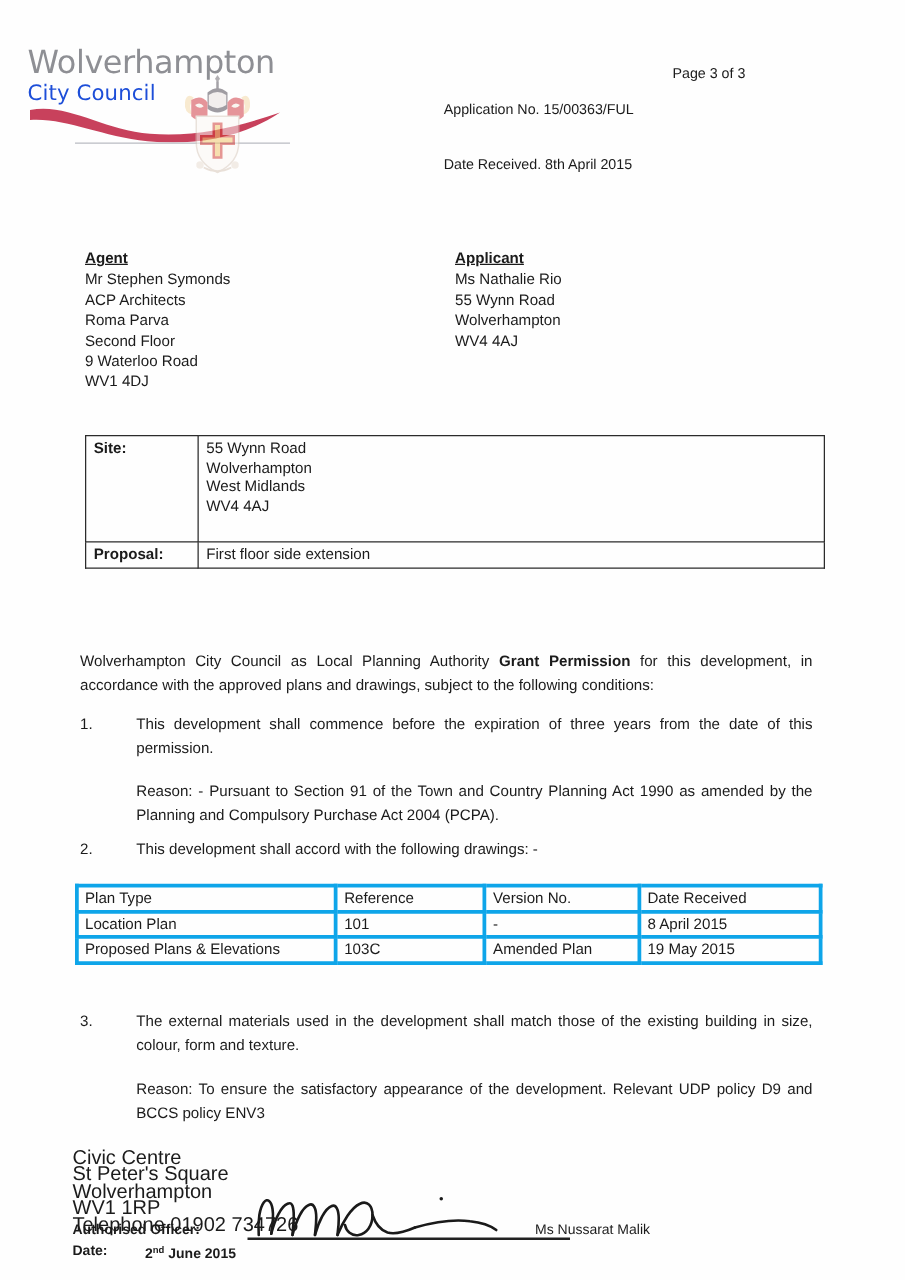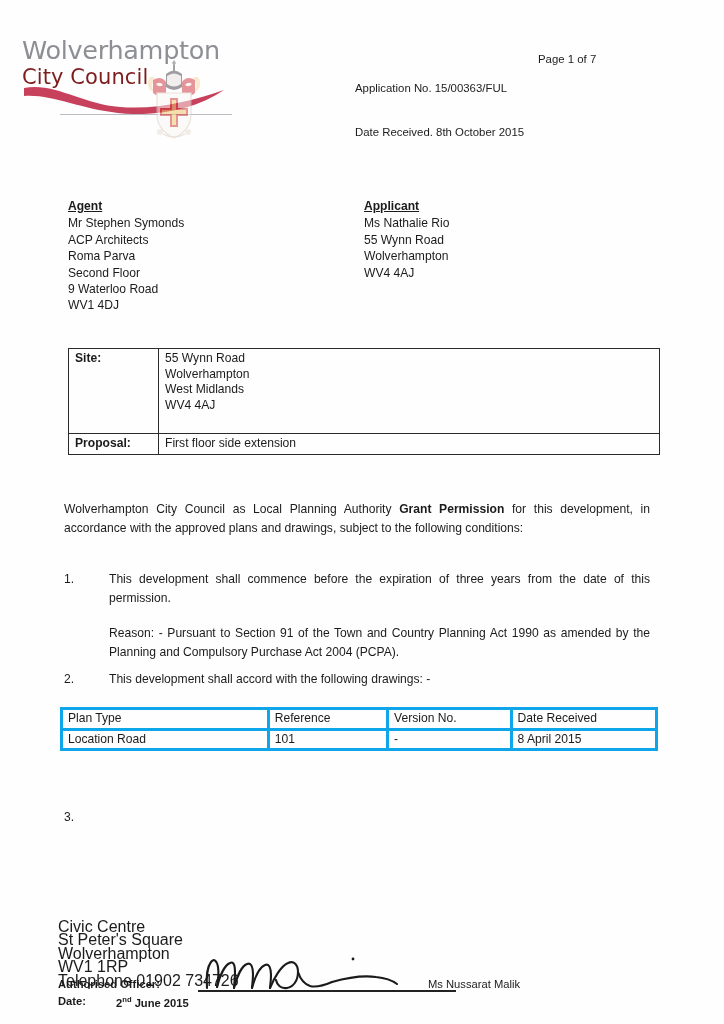--- a/index.html
+++ b/index.html
@@ -29,22 +29,22 @@
   }
   .logo-word {
     font-family: "DejaVu Sans", sans-serif;
     font-size: 25.5px;
     letter-spacing: -0.3px;
     color: #8e8f94;
     line-height: 1;
   }
   .logo-sub {
     font-family: "DejaVu Sans", sans-serif;
-    font-size: 21px;
-    color: #7f1d1d;
+    font-size: 17px;
+    color: #1d4ed8;
     line-height: 1;
     margin-top: 3px;
     letter-spacing: 0.1px;
   }
   .swoosh {
     position: absolute;
     left: 2px;
     top: 46px;
     width: 200px;
     height: 30px;
@@ -150,21 +150,21 @@
 
   
   .bodytext {
     position: absolute;
     font-size: 12.1px;
     line-height: 18.6px;
   }
   .justify { text-align: justify; }
   .grant-para {
     left: 64px;
-    top: 500px;
+    top: 520px;
     width: 586px;
   }
   b.strong { font-weight: bold; }
 
   .cond {
     position: absolute;
     font-size: 12.1px;
     line-height: 18.6px;
   }
   .cond .num {
@@ -293,22 +293,22 @@
       <path d="M27 38 L35 38 L35 48 L45 48 L45 56 L35 56 L35 67 L27 67 L27 56 L17 56 L17 48 L27 48 Z" fill="#d03a34"></path>
       <path d="M29 40 L33 40 L33 50 L43 50 L43 54 L33 54 L33 65 L29 65 L29 54 L19 54 L19 50 L29 50 Z" fill="#f0c56a"></path>
       <circle cx="17" cy="72" r="3" fill="#e8ddd2"></circle>
       <circle cx="45" cy="72" r="3" fill="#e8ddd2"></circle>
       <path d="M20 74 Q31 80 42 74" stroke="#d6c6b8" stroke-width="1.4" fill="none"></path>
     </g>
   </svg>
 
   <div class="header-meta">
     <div>Application No. 15/00363/FUL</div>
-    <div>Date Received. 8th October 2015</div>
-    <div class="pageno">Page 1 of 7</div>
+    <div>Date Received. 8th April 2015</div>
+    <div class="pageno">Page 3 of 3</div>
   </div>
 
 
   <div class="parties">
     <div class="col col-agent">
       <span class="hd">Agent</span>
       <span class="ln">Mr Stephen Symonds</span>
       <span class="ln">ACP Architects</span>
       <span class="ln">Roma Parva</span>
       <span class="ln">Second Floor</span>
@@ -361,31 +361,39 @@
         <col class="c3">
       </colgroup>
     <tbody>
         <tr>
       <td>Plan Type</td>
       <td>Reference</td>
       <td>Version No.</td>
       <td>Date Received</td>
     </tr>
     <tr>
-      <td>Location Road</td>
+      <td>Location Plan</td>
       <td>101</td>
       <td>-</td>
       <td>8 April 2015</td>
     </tr>
+    <tr>
+      <td>Proposed Plans &amp; Elevations</td>
+      <td>103C</td>
+      <td>Amended Plan</td>
+      <td>19 May 2015</td>
+    </tr>
   </tbody>
     </table>
 
 
   <div class="cond justify" id="cond-3">
     <span class="num">3.</span>
+    <span class="txt">The external materials used in the development shall match those of the existing building in size, colour, form and texture.</span>
+    <span class="reason">Reason: To ensure the satisfactory appearance of the development. Relevant UDP policy D9 and BCCS policy ENV3</span>
   </div>
 
   <div class="footer-addr">
     <span class="ln">Civic Centre</span>
     <span class="ln">St Peter's Square</span>
     <span class="ln">Wolverhampton</span>
     <span class="ln">WV1 1RP</span>
     <span class="ln">Telephone 01902 734726</span>
   </div>
 

